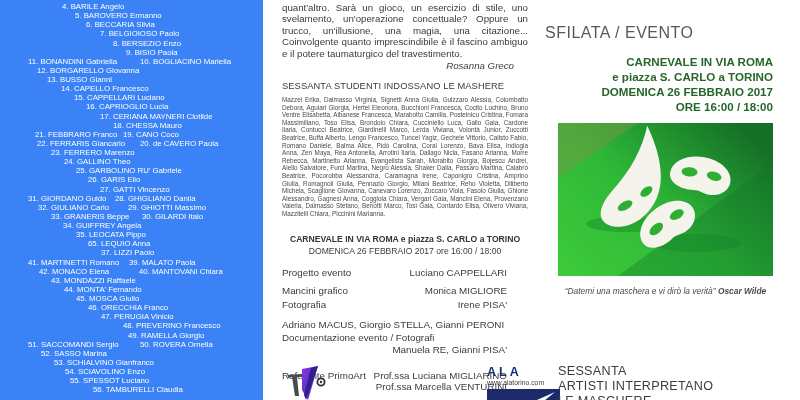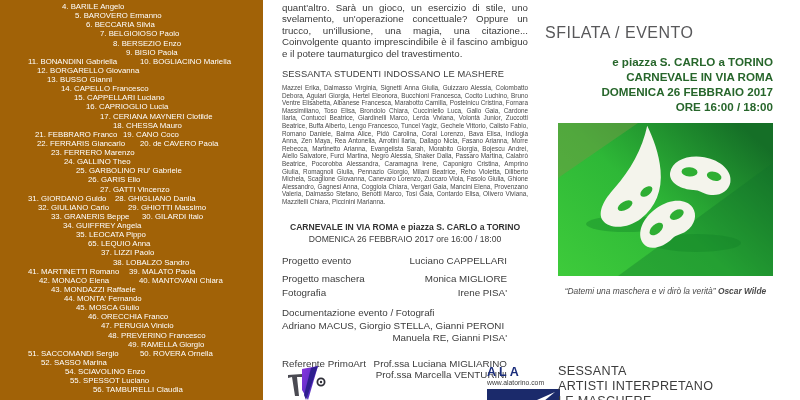--- a/index.html
+++ b/index.html
@@ -2,21 +2,21 @@
 <html><head>
 <meta charset="utf-8">
 <style>
   * { margin:0; padding:0; box-sizing:border-box; }
   html,body { width:800px; height:400px; }
   body { position:relative; overflow:hidden; background:#ffffff;
          font-family:"Liberation Sans", sans-serif; color:#3c3c3c; }
 
   
   #green-panel { position:absolute; left:0; top:0; width:263px; height:400px;
-                 background:#a16207; overflow:hidden; padding-top:2px; }
+                 background:#3b82f6; overflow:hidden; padding-top:2px; }
   .roster-line { position:relative; height:9.14px; }
   .roster-line span { position:absolute; top:0; white-space:nowrap;
                       font-size:7.8px; color:#ffffff; }
 
   
   #center-col { position:absolute; left:282px; top:0; width:246px; height:400px; }
   .intro { font-size:9.7px; line-height:11.4px; text-align:justify; margin-top:2px; color:#3a3a3a; }
   .intro-author { font-style:italic; text-align:right; font-size:9.7px; padding-right:14px; margin-top:1px; }
   .students-heading { font-size:9.3px; margin-top:10px; letter-spacing:0.1px; color:#3a3a3a; }
   .students-names { font-size:6.35px; line-height:7.6px; text-align:justify; margin-top:5px; color:#4a4a4a; }
@@ -140,23 +140,20 @@
       <div class="roster-line">
         <span style="left: 76px;">35. LEOCATA Pippo</span>
       </div>
       <div class="roster-line">
         <span style="left: 88px;">65. LEQUIO Anna</span>
       </div>
       <div class="roster-line">
         <span style="left: 101px;">37. LIZZI Paolo</span>
       </div>
       <div class="roster-line">
-        <span style="left: 113px;">38. LOBALZO Sandro</span>
-      </div>
-      <div class="roster-line">
         <span style="left: 28px;">41. MARTINETTI Romano</span>
         <span style="left: 129px;">39. MALATO Paola</span>
       </div>
       <div class="roster-line">
         <span style="left: 39px;">42. MONACO Elena</span>
         <span style="left: 139px;">40. MANTOVANI Chiara</span>
       </div>
       <div class="roster-line">
         <span style="left: 51px;">43. MONDAZZI Raffaele</span>
       </div>
@@ -166,72 +163,76 @@
       <div class="roster-line">
         <span style="left: 76px;">45. MOSCA Giulio</span>
       </div>
       <div class="roster-line">
         <span style="left: 88px;">46. ORECCHIA Franco</span>
       </div>
       <div class="roster-line">
         <span style="left: 101px;">47. PERUGIA Vinicio</span>
       </div>
       <div class="roster-line">
-        <span style="left: 108px;">48. PREVERINO Francesco</span>
+        <span style="left: 123px;">48. PREVERINO Francesco</span>
       </div>
       <div class="roster-line">
         <span style="left: 128px;">49. RAMELLA Giorgio</span>
       </div>
       <div class="roster-line">
         <span style="left: 28px;">51. SACCOMANDI Sergio</span>
         <span style="left: 140px;">50. ROVERA Ornella</span>
       </div>
       <div class="roster-line">
         <span style="left: 41px;">52. SASSO Marina</span>
       </div>
       <div class="roster-line">
+        <span style="left: 54px;">53. SCHIALVINO Gianfranco</span>
+      </div>
+      <div class="roster-line">
         <span style="left: 65px;">54. SCIAVOLINO Enzo</span>
       </div>
       <div class="roster-line">
         <span style="left: 70px;">55. SPESSOT Luciano</span>
       </div>
       <div class="roster-line">
         <span style="left: 93px;">56. TAMBURELLI Claudia</span>
       </div>
     </div>
 </div>
 
 <div id="center-col">
   <p class="intro">quant'altro. Sarà un gioco, un esercizio di stile, uno svelamento, un'operazione concettuale? Oppure un trucco, un'illusione, una magia, una citazione... Coinvolgente quanto imprescindibile è il fascino ambiguo e il potere taumaturgico del travestimento.</p>
+  <div class="intro-author">Rosanna Greco</div>
   <div class="students-heading">SESSANTA STUDENTI INDOSSANO LE MASHERE</div>
   <p class="students-names">Mazzei Erika, Dalmasso Virginia, Signetti Anna Giulia, Guizzaro Alessia, Colombatto Debora, Aguiari Giorgia, Hertel Eleonora, Bucchioni Francesca, Cocito Luchino, Bruno Ventre Elisabetta, Albanese Francesca, Marabotto Camilla, Postelnicu Cristina, Fornara Massimiliano, Toso Elisa, Brondolo Chiara, Cucciniello Luca, Gallo Gaia, Cardone Ilaria, Contucci Beatrice, Giardinelli Marco, Lerda Viviana, Volontà Junior, Zuccotti Beatrice, Buffa Alberto, Lengo Francesco, Tuncel Yagiz, Gechele Vittorio, Calisto Fabio, Romano Daniele, Balma Alice, Pidò Carolina, Coral Lorenzo, Bava Elisa, Indiogia Anna, Zen Maya, Rea Antonella, Arrotini Ilaria, Dallago Nicla, Fasano Arianna, Morre Rebecca, Martinetto Arianna, Evangelista Sarah, Morabito Giorgia, Bojescu Andrei, Aiello Salvatore, Furci Martina, Negro Alessia, Shaker Dalia, Passaro Martina, Calabrò Beatrice, Pocorobba Alessandra, Caramagna Irene, Caponigro Cristina, Amprino Giulia, Romagnoli Giulia, Pennazio Giorgio, Milani Beatrice, Reho Violetta, Diliberto Michela, Scaglione Giovanna, Canevaro Lorenzo, Zuccaro Viola, Fasolo Giulia, Ghione Alessandro, Gagnesi Anna, Coggiola Chiara, Vergari Gaia, Mancini Elena, Provenzano Valeria, Dalmasso Stefano, Benotti Marco, Tosi Gaia, Contardo Elisa, Olivero Viviana, Mazzitelli Chiara, Piccinini Marianna.</p>
 
   <div class="event-block">
     <div class="event-line1">CARNEVALE IN VIA ROMA e piazza S. CARLO a TORINO</div>
     <div class="event-line2">DOMENICA 26 FEBBRAIO 2017 ore 16:00 / 18:00</div>
   </div>
 
   <div class="credits">
       <div class="credit-row">
         <span>Progetto evento</span>
         <span>Luciano CAPPELLARI</span>
       </div>
       <div class="credit-row">
-        <span>Progetto maschera</span>
+        <span>Mancini grafico</span>
         <span>Monica MIGLIORE</span>
       </div>
       <div class="credit-row">
         <span>Fotografia</span>
         <span>Irene PISA'</span>
       </div>
     </div>
 
   <div class="docs">
+    <div>Adriano MACUS, Giorgio STELLA, Gianni PERONI</div>
     <div>Documentazione evento / Fotografi</div>
-    <div>Adriano MACUS, Giorgio STELLA, Gianni PERONI</div>
     <div class="r">Manuela RE, Gianni PISA'</div>
   </div>
 
   <div class="referente">
     <div class="row1">
       <span>Referente PrimoArt</span>
       <span>Prof.ssa Luciana MIGLIARINO</span>
     </div>
     <div class="r">Prof.ssa Marcella VENTURINI</div>
   </div>
@@ -258,22 +259,22 @@
   <div class="ala-text">ALA</div>
   <div class="ala-url">www.alatorino.com</div>
   <svg class="ala-band" width="73" height="14" viewBox="0 0 73 14">
     <rect x="0" y="0" width="73" height="14" fill="#1b2a6b"></rect>
     <polygon points="50,11 68,3 57,12" fill="#ffffff"></polygon>
   </svg>
 </div>
 
 <div id="kicker">SFILATA / EVENTO</div>
 <div id="right-title">
+    <div>CARNEVALE IN VIA ROMA</div>
     <div>e piazza S. CARLO a TORINO</div>
-    <div>CARNEVALE IN VIA ROMA</div>
     <div>DOMENICA 26 FEBBRAIO 2017</div>
     <div>ORE 16:00 / 18:00</div>
   </div>
 
 <div id="photo">
   <svg width="215" height="153" viewBox="0 0 215 153">
     <defs>
       <linearGradient id="bg" x1="0" y1="1" x2="1" y2="0.2">
         <stop offset="0" stop-color="#3ecb3b"></stop>
         <stop offset="0.5" stop-color="#2eb837"></stop>

